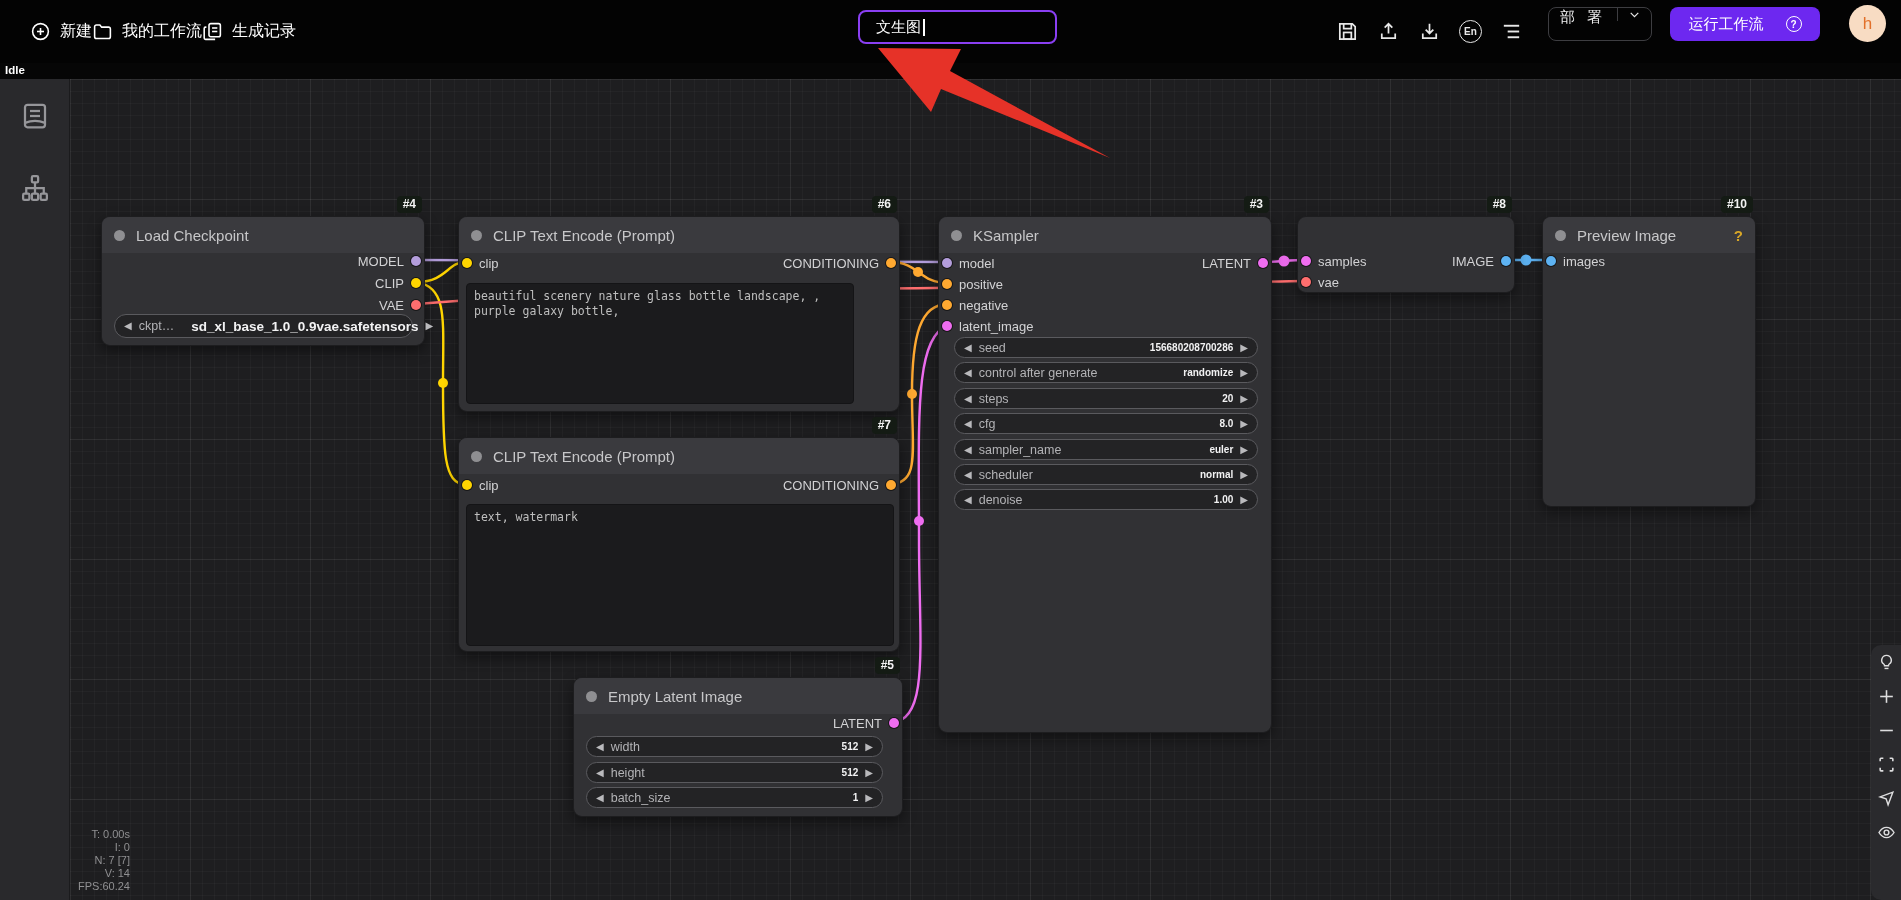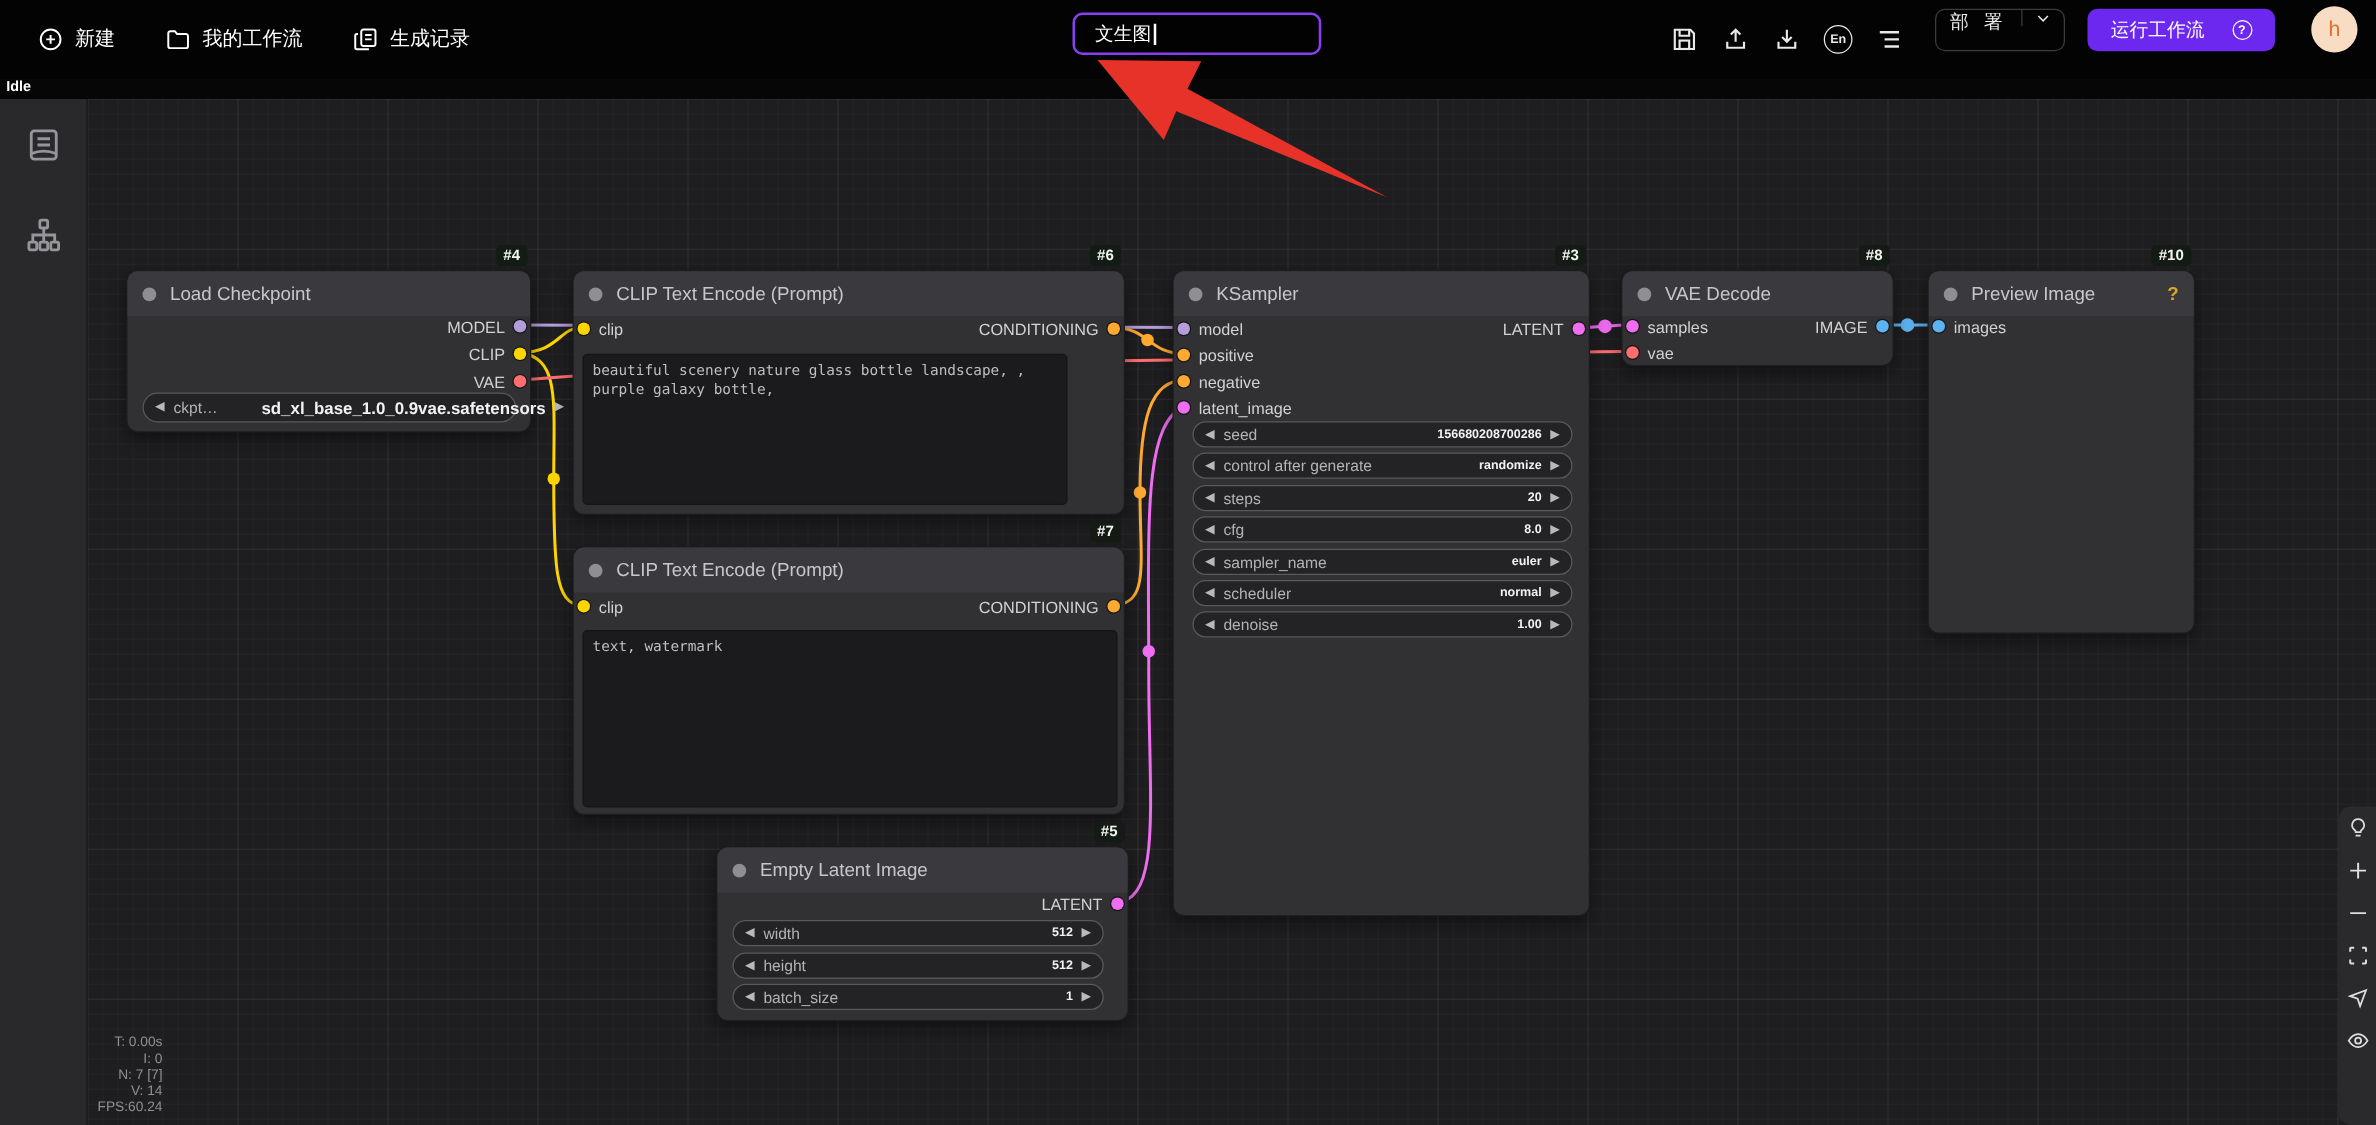--- a/index.html
+++ b/index.html
@@ -4,21 +4,21 @@
 <style>
   * { margin:0; padding:0; box-sizing:border-box; }
   html,body { background:#000; }
   .app {
     position:relative; width:1901px; height:900px; overflow:hidden;
     font-family:"Liberation Sans","DejaVu Sans",sans-serif;
     color:#e5e5e7; background:#000;
   }
   
   .topbar { position:absolute; left:0; top:0; width:1901px; height:63px; background:#030303; z-index:30; }
-  .topbar-left { position:absolute; left:30px; top:0; height:63px; display:flex; align-items:center; gap:40px; }
+  .topbar-left { position:absolute; left:30px; top:0; height:63px; display:flex; align-items:center; }
   .hbtn { display:flex; align-items:center; gap:9px; font-size:16px; color:#fff; cursor:pointer; }
   .hicon { width:21px; height:21px; display:block; }
   .title-input { position:absolute; left:858px; top:10px; width:199px; height:34px;
     border:2px solid #8a3ff2; border-radius:8px; background:#020202;
     display:flex; align-items:center; padding-left:16px; font-size:15px; color:#fff; }
   .caret { display:inline-block; width:1.5px; height:17px; background:#fff; margin-left:2px; }
   .topbar-icons { position:absolute; top:0; height:63px; left:1336px; display:flex; align-items:center; gap:18px; }
   .tico { width:23px; height:23px; display:block; cursor:pointer; }
   .en-badge { width:23px; height:23px; border:1.6px solid #e8e8e8; border-radius:50%;
     display:flex; align-items:center; justify-content:center; font-size:10px; font-weight:700; color:#e8e8e8; }
@@ -70,21 +70,21 @@
   .dot-cond{background:#ffa931}.dot-latent{background:#ef6df0}.dot-image{background:#5db2f2}
   .textbox { position:absolute; background:#1b1b1d; border-radius:4px; border:1px solid #141416;
     font-family:"DejaVu Sans Mono",monospace; font-size:11.5px; color:#bfbfbf; padding:5px 7px; line-height:15px;
     cursor:text; overflow:hidden; }
   .pill { position:absolute; height:21px; background:#232325; border:1px solid #5a5a5e; border-radius:11px;
     display:flex; align-items:center; padding:0 9px; gap:7px; cursor:pointer; }
   .pill.tall { height:24px; border-radius:13px; }
   .arr { font-size:10px; color:#b9b9bc; line-height:1; }
   .wlabel { font-size:12.5px; color:#b3b3b6; white-space:nowrap; }
   .wvalue { margin-left:auto; font-size:10px; color:#f2f2f3; font-weight:600; white-space:nowrap; }
-  .pill.tall .wvalue { margin-left:28px; margin-right:auto; font-size:13.5px; font-weight:700; }
+  .pill.tall .wvalue { margin-left:10px; margin-right:auto; font-size:13.5px; font-weight:700; }
   
   .stats { position:absolute; left:78px; top:828px; z-index:8; font-size:11px; line-height:13px; color:#909092;text-align:right; }
   
   .rtoolbar { position:absolute; left:1871px; top:645px; width:30px; height:255px; background:#2a2a2d;
     border-radius:10px 0 0 10px; z-index:20; display:flex; flex-direction:column; align-items:center;
     padding-top:8px; gap:15px; }
   .rico { width:19px; height:19px; cursor:pointer; flex:0 0 auto; }
   
   .annotation { position:absolute; left:0; top:0; width:1901px; height:900px; z-index:50; pointer-events:none; }
 </style>
@@ -239,24 +239,20 @@
     <div class="pill" style="left:15px;top:272px;width:304px">
       <span class="arr">◀</span>
       <span class="wlabel">denoise</span>
       <span class="wvalue">1.00</span>
       <span class="arr">▶</span>
     </div>
   </div>
 
   <div class="node" style="left:1297px;top:216px;width:218px;height:77px">
     <div class="badge" style="right:2px">#8</div>
-    <div class="nheader">
-      <span class="ndot"></span>
-      <span class="ntitle">VAE Decode</span>
-    </div>
     <div class="slot in" style="top:34px">
       <span class="sdot dot-latent"></span>
       <span>samples</span>
     </div>
     <div class="slot in" style="top:55px">
       <span class="sdot dot-vae"></span>
       <span>vae</span>
     </div>
     <div class="slot out" style="top:34px">
       <span class="sdot dot-image"></span>

